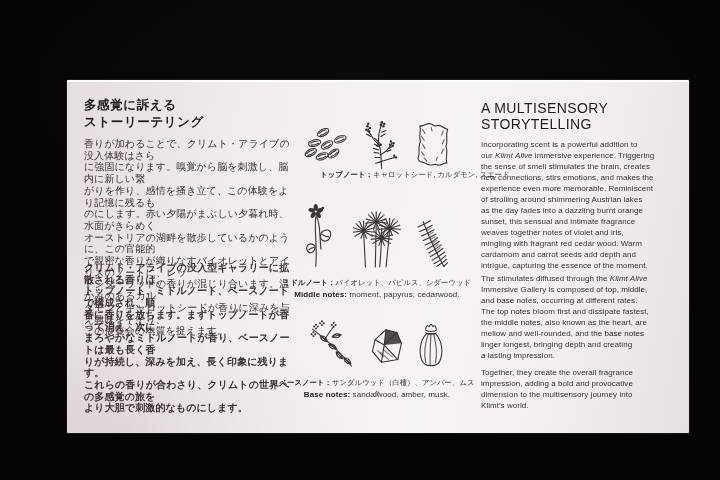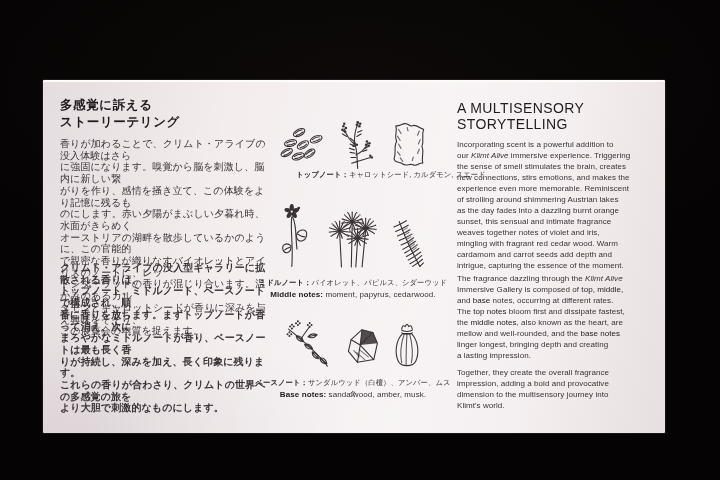--- a/index.html
+++ b/index.html
@@ -14,21 +14,21 @@
     background:var(--backdrop);
     font-family:"Liberation Sans","DejaVu Sans",sans-serif;
     color:var(--ink);
     position:relative;
   }
   .stage{
     position:absolute;inset:0;
     background:radial-gradient(ellipse 90% 60% at 50% 18%, rgba(40,30,32,.25), rgba(0,0,0,0) 70%), var(--backdrop);
   }
   .panel{
-    position:absolute;left:43px;top:80px;width:622px;height:353px;
+    position:absolute;left:67px;top:80px;width:622px;height:353px;
     background:var(--panel);
     border-top:2px solid rgba(255,253,252,.9);
     border-radius:1px;
     box-shadow:0 0 0 1px rgba(255,255,255,.08);
   }
   .panel::before{
     content:"";position:absolute;inset:0;pointer-events:none;
     background:
       linear-gradient(100deg, rgba(36,10,20,.07) 0%, rgba(255,255,255,0) 28%, rgba(255,255,255,.38) 60%, rgba(255,255,255,.1) 78%, rgba(36,10,20,.06) 100%),
       radial-gradient(ellipse 60% 45% at 8% 100%, rgba(30,8,18,.07), rgba(0,0,0,0) 70%);
@@ -356,21 +356,21 @@
 the sense of smell stimulates the brain, creates
 new connections, stirs emotions, and makes the
 experience even more memorable. Reminiscent
 of strolling around shimmering Austrian lakes
 as the day fades into a dazzling burnt orange
 sunset, this sensual and intimate fragrance
 weaves together notes of violet and iris,
 mingling with fragrant red cedar wood. Warm
 cardamom and carrot seeds add depth and
 intrigue, capturing the essence of the moment.</span></p>
-      <p class="en-body en-p2"><span>The fragrance dazzling through the </span><span class="i">Klimt Alive</span><span>
+      <p class="en-body en-p2"><span>The stimulates diffused through the </span><span class="i">Klimt Alive</span><span>
 Immersive Gallery is composed of </span><span class="b">top, middle,</span><span>
 and </span><span class="b">base</span><span> notes, occurring at different rates.
 The </span><span class="b">top notes</span><span> bloom first and dissipate fastest,
 the </span><span class="b">middle notes</span><span>, also known as the heart, are
 mellow and well-rounded, and the </span><span class="b">base notes</span><span>
 linger longest, bringing depth and creating
 a lasting impression.</span></p>
       <p class="en-body en-p3">Together, they create the overall fragrance
 impression, adding a bold and provocative
 dimension to the multisensory journey into

